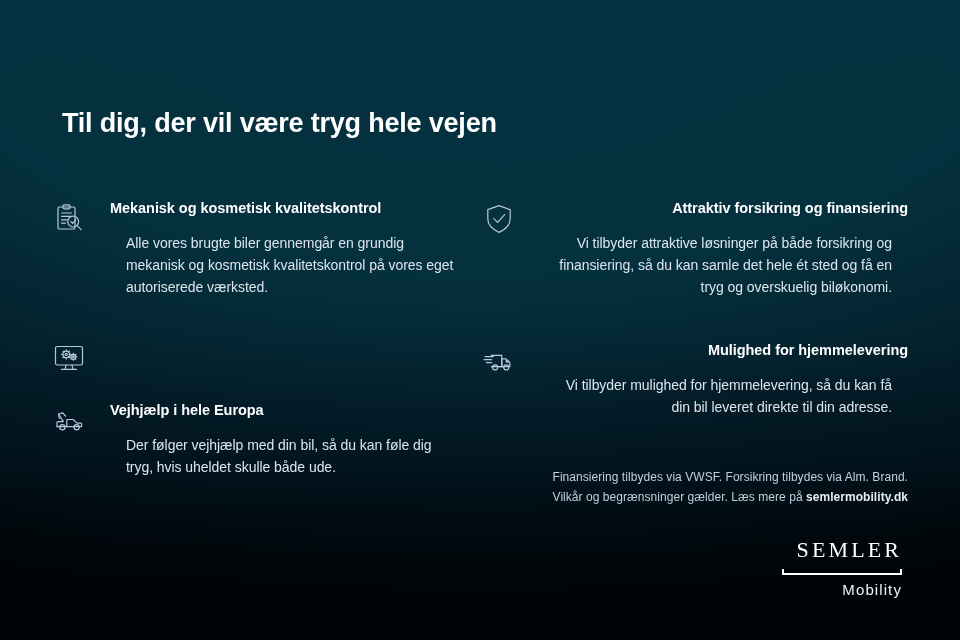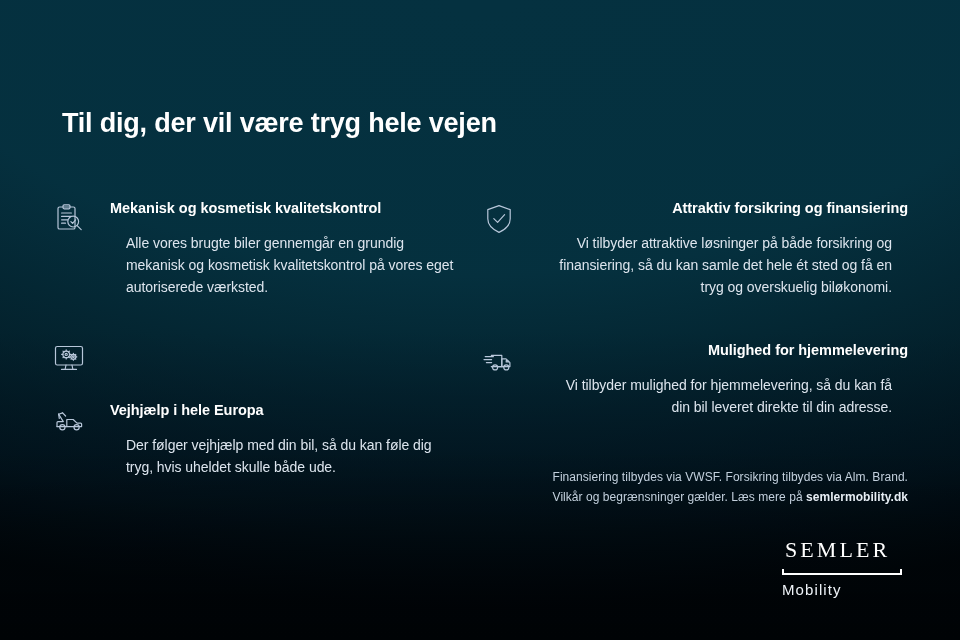--- a/index.html
+++ b/index.html
@@ -110,21 +110,21 @@
     line-height: 1.72;
     letter-spacing: 0.05px;
   }
   .fineprint .strong { font-weight: bold; color: #e7eef5; }
 
   .logo {
     position: absolute;
     right: 58px;
     bottom: 42px;
     width: 120px;
-    text-align: left;
+    text-align: right;
   }
   .logo-word {
     font-family: "Liberation Serif", serif;
     color: #ffffff;
     font-size: 22px;
     letter-spacing: 3.1px;
     line-height: 1;
     padding-left: 3px;
   }
   .logo-rule {

